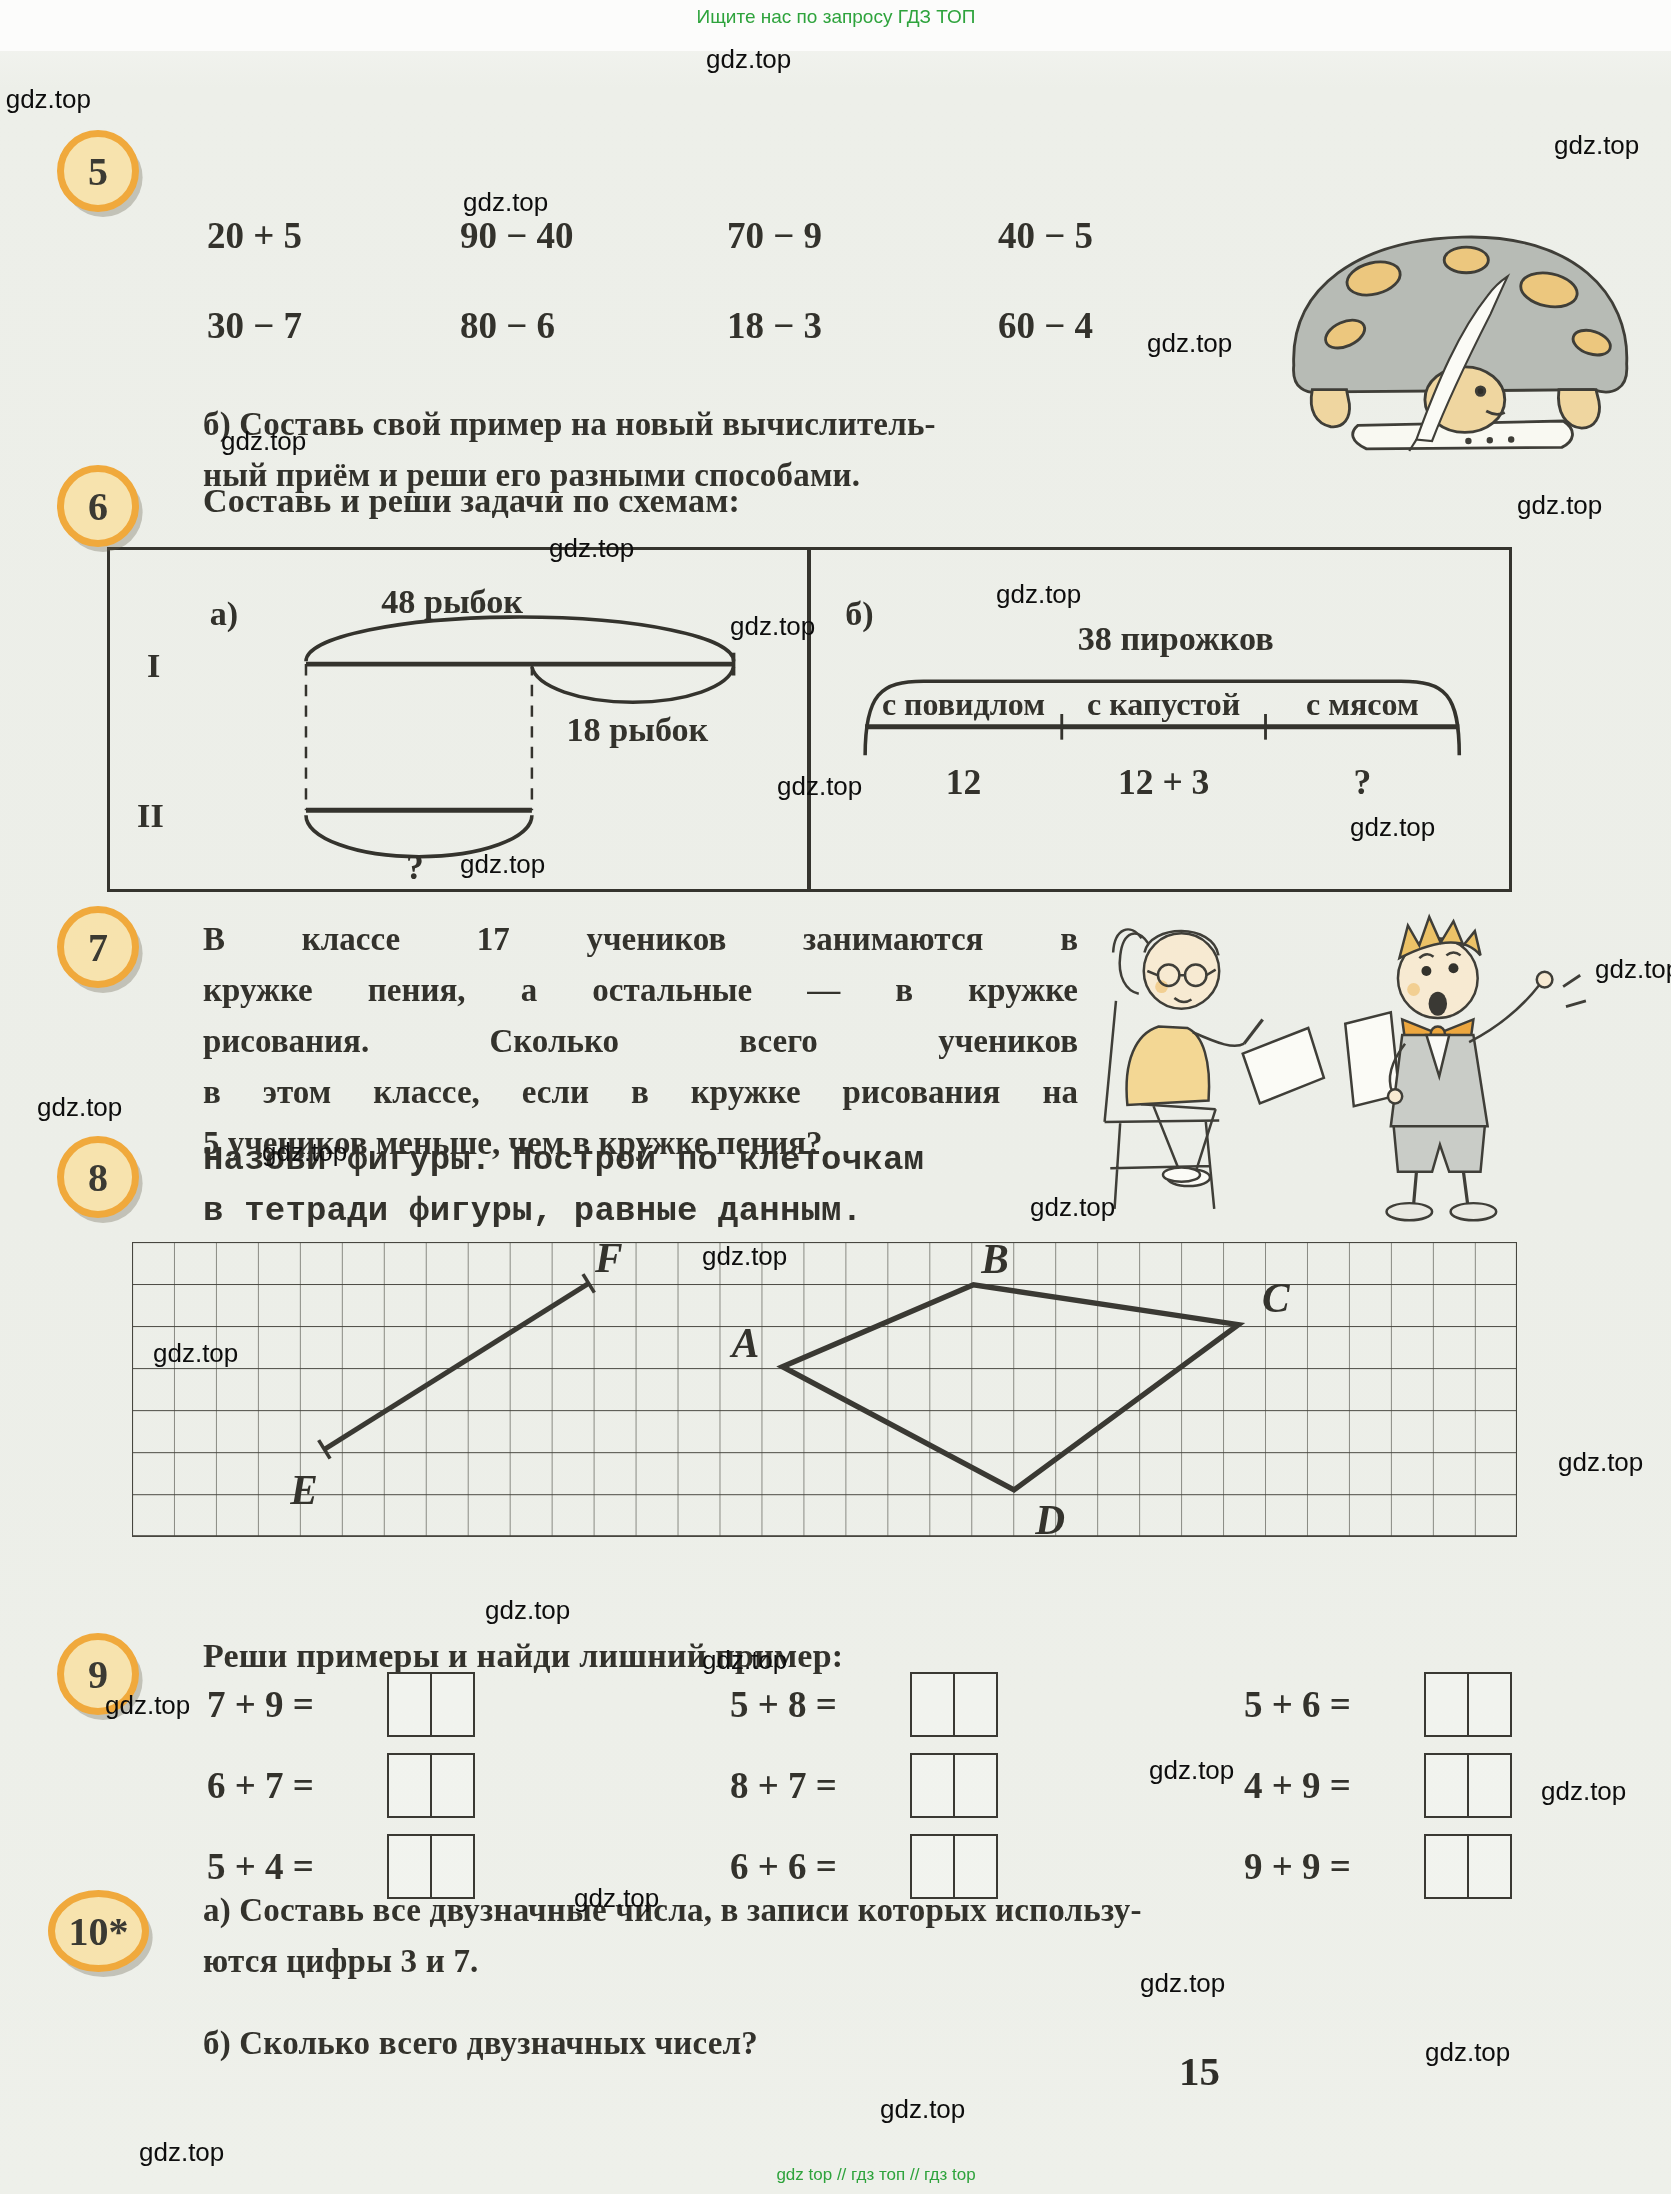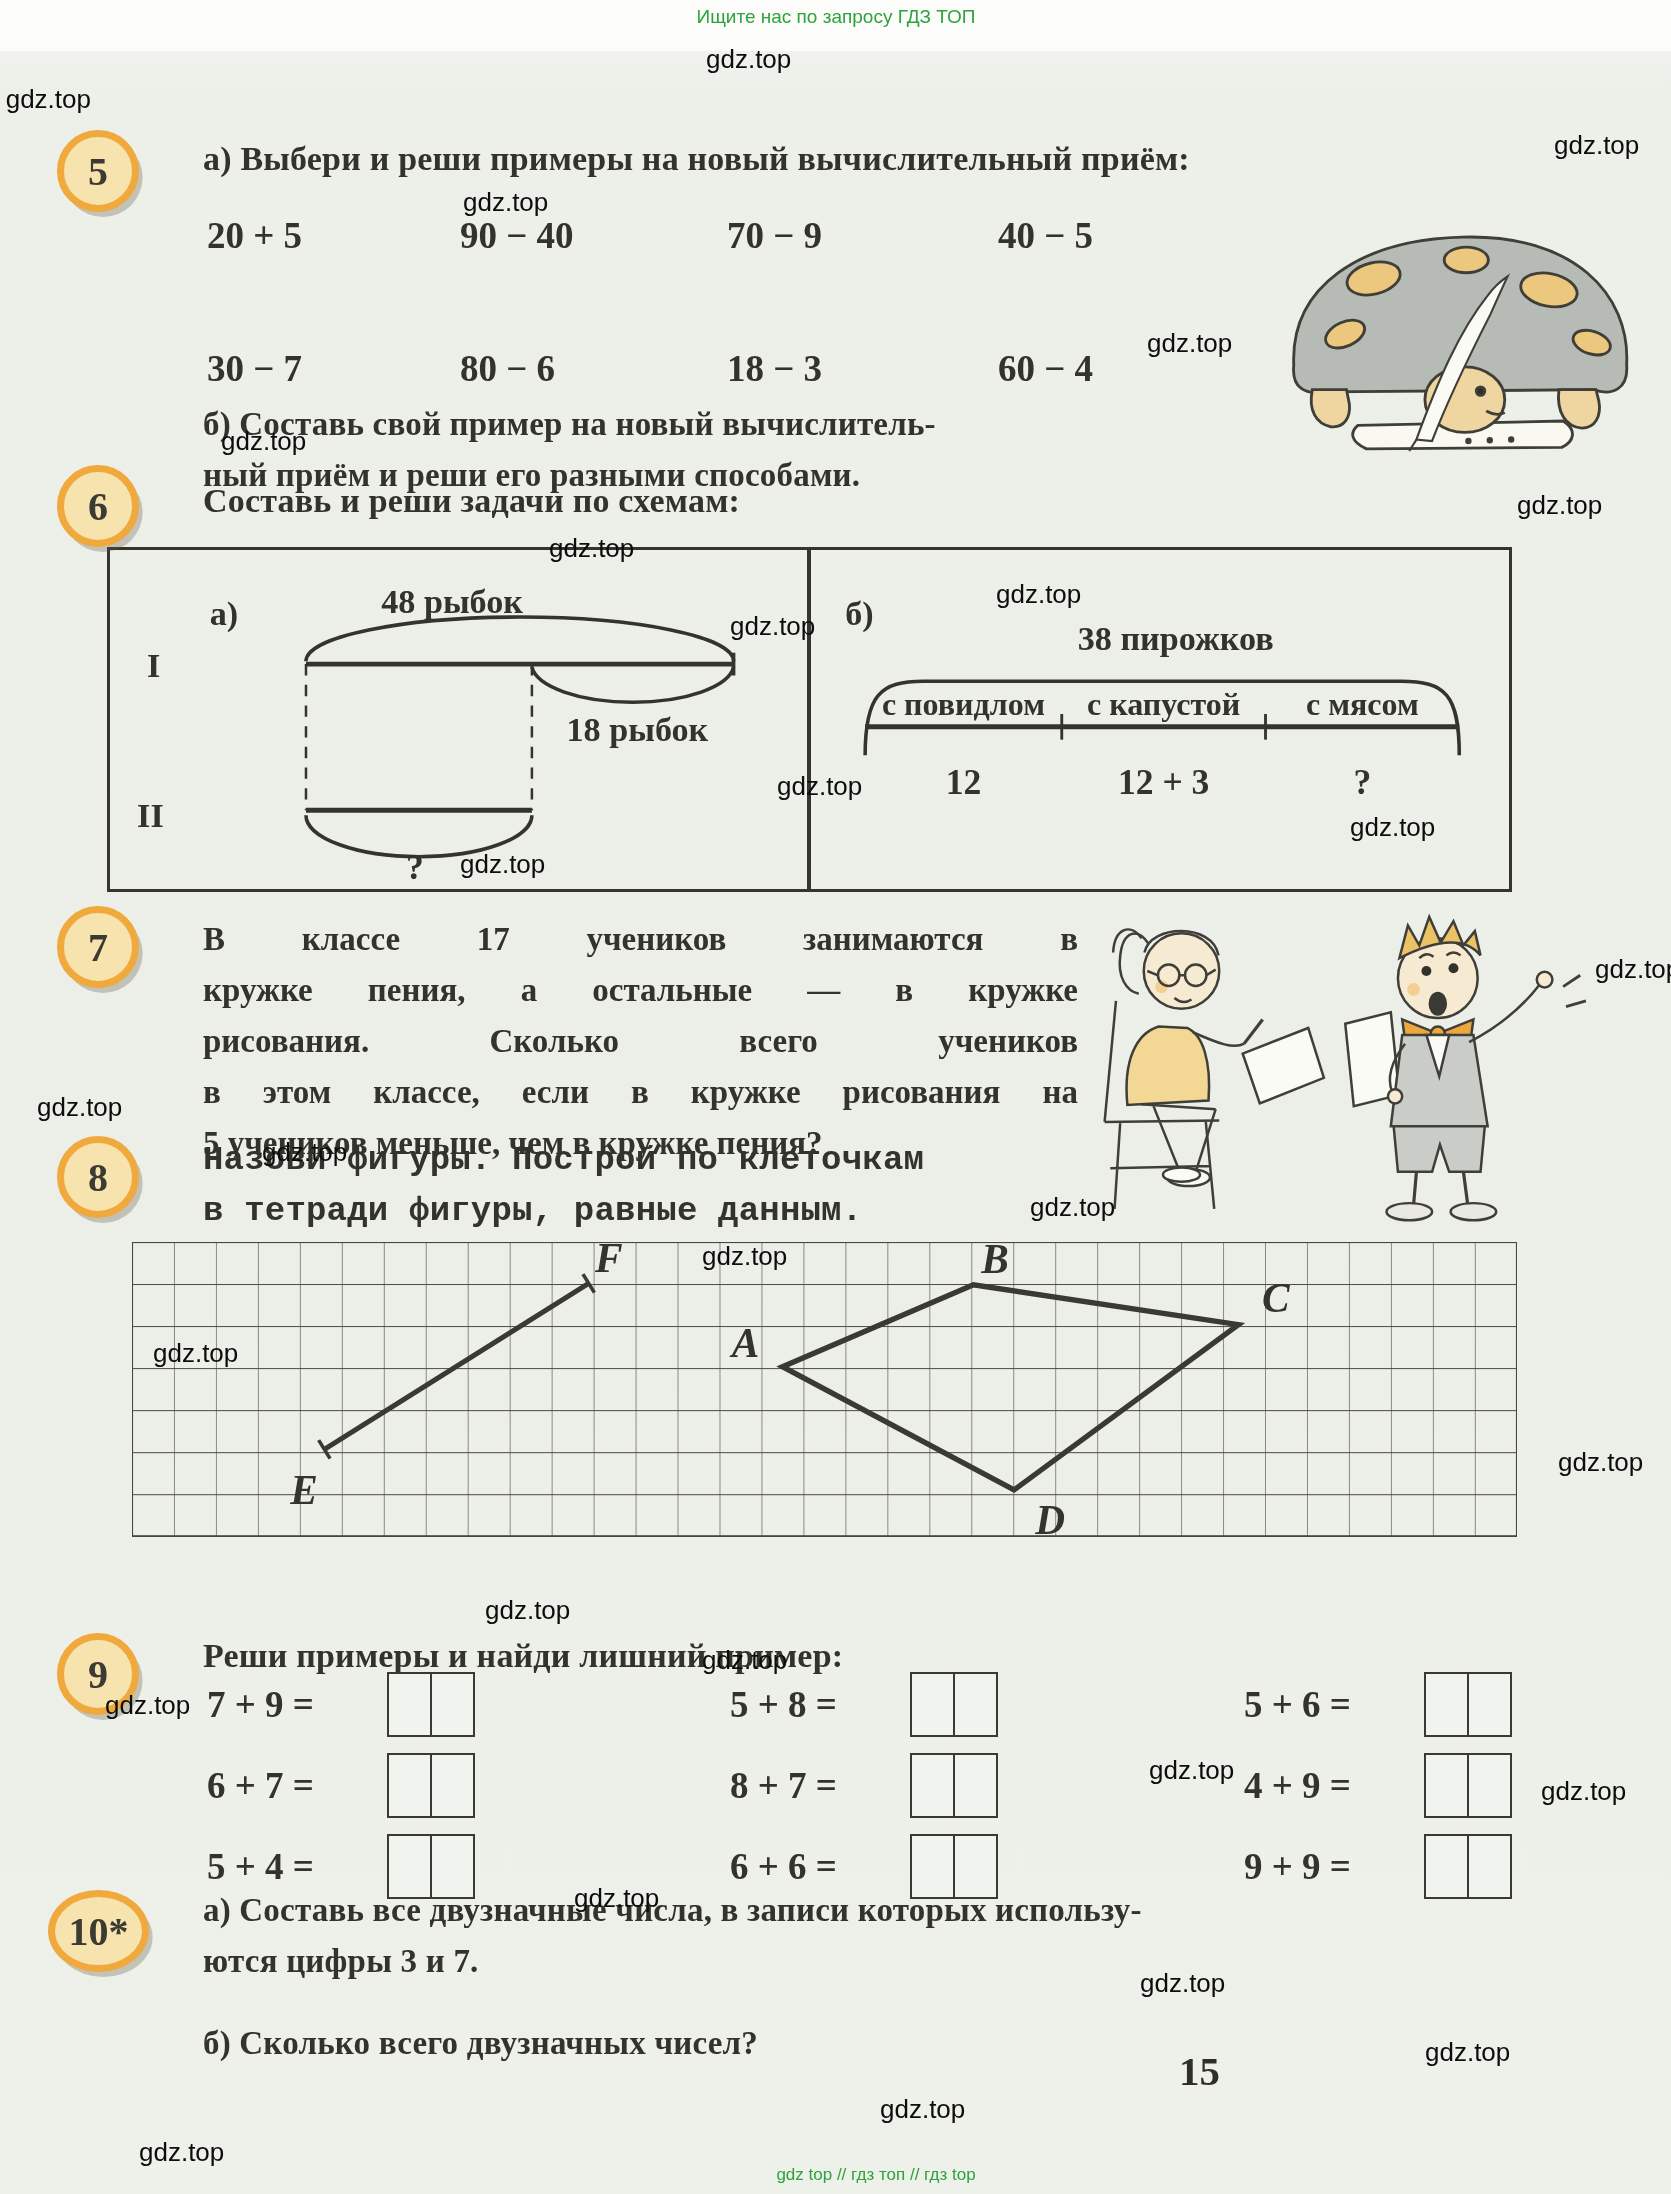--- a/index.html
+++ b/index.html
@@ -27,21 +27,21 @@
     font:700 40px "Liberation Serif",serif;box-shadow:5px 6.4px 0 -1.4px rgba(95,90,70,.30);z-index:5;
   }
   .badge.wide{width:87px;border-radius:50%;}
 
   .title{position:absolute;font:700 34px/1.45 "Liberation Serif",serif;letter-spacing:0.2px;}
   .bodytext{position:absolute;font:700 33px/51px "Liberation Serif",serif;letter-spacing:0.2px;}
 
   
   #ex5-grid{
     position:absolute;left:207px;top:214px;width:1069px;display:grid;
-    grid-template-columns:253px 267px 271px 1fr;grid-auto-rows:50px;row-gap:83px;
+    grid-template-columns:253px 267px 271px 1fr;grid-auto-rows:50px;row-gap:40px;
   }
   #ex5-grid .eq{font:700 37px "Liberation Serif",serif;}
 
   
   .scheme-box{position:absolute;left:107px;top:547px;width:1405px;height:345px;border:3.6px solid #35342e;box-sizing:border-box;}
   .scheme-divider{position:absolute;left:697px;top:0;width:3.6px;height:100%;background:#35342e;}
   .scheme-box svg{position:absolute;top:0;}
   #diagram-a{left:0;}
   #diagram-b{left:701px;}
   .dstroke{stroke:#34332d;fill:none;}
@@ -70,21 +70,20 @@
 <body>
 
 <div id="screen">
 
   <div class="top-strip"></div>
   <div class="green-note">Ищите нас по запросу ГДЗ ТОП</div>
 
   <div class="badge" style="left:57px;top:130px;">
     <span>5</span>
   </div>
-  <div class="title" style="left:203px;top:134px;width:1354px;">а) Выбери и реши примеры на новый вычислительный приём:</div>
 
   <div id="ex5-grid">
       <span class="eq">20 + 5</span>
       <span class="eq">90 − 40</span>
       <span class="eq">70 − 9</span>
       <span class="eq">40 − 5</span>
       <span class="eq">30 − 7</span>
       <span class="eq">80 − 6</span>
       <span class="eq">18 − 3</span>
       <span class="eq">60 − 4</span>

